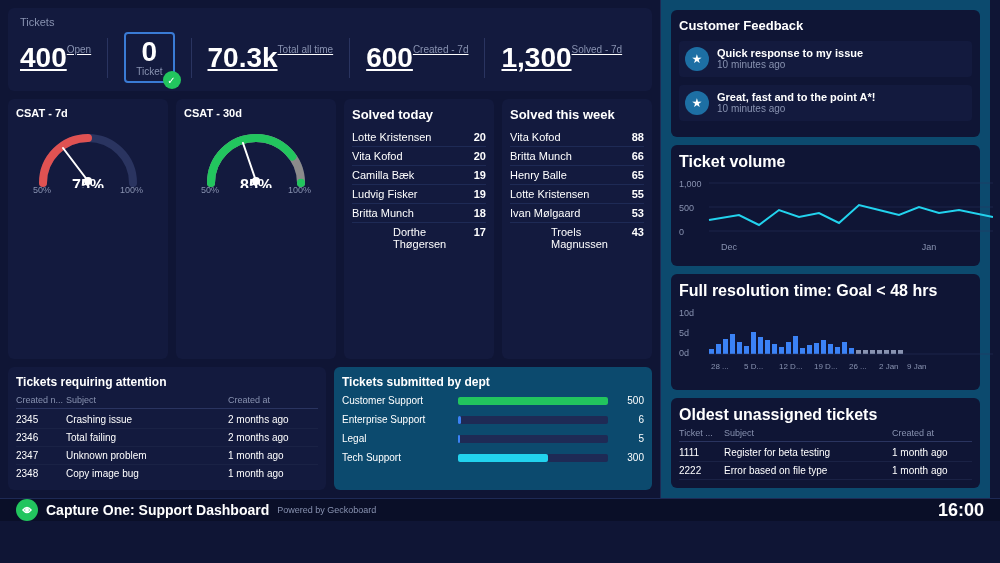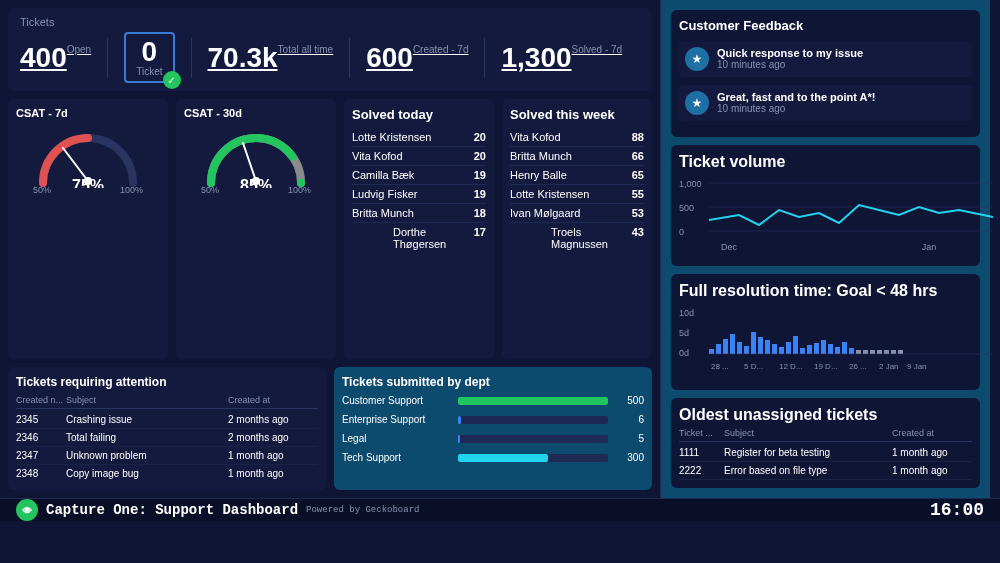--- a/index.html
+++ b/index.html
@@ -289,21 +289,20 @@
 
     
     .footer {
       background: #0a0f28;
       height: 36px;
       display: flex;
       align-items: center;
       justify-content: space-between;
       padding: 0 16px;
       border-top: 1px solid #1e2a55;
-      font-family: Liberation Mono, monospace;
     }
     .footer-brand {
       display: flex;
       align-items: center;
       gap: 8px;
     }
     .footer-logo {
       width: 22px;
       height: 22px;
       background: #22c55e;

